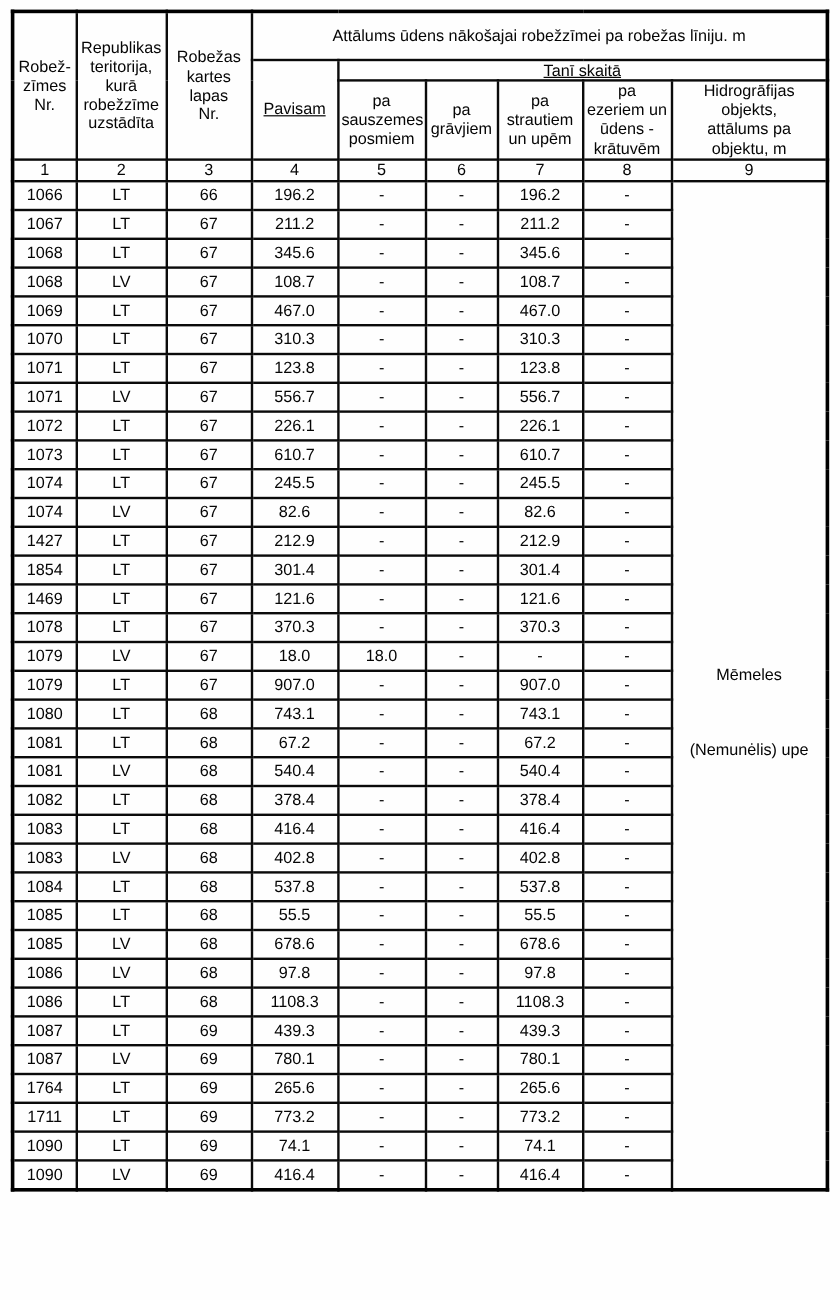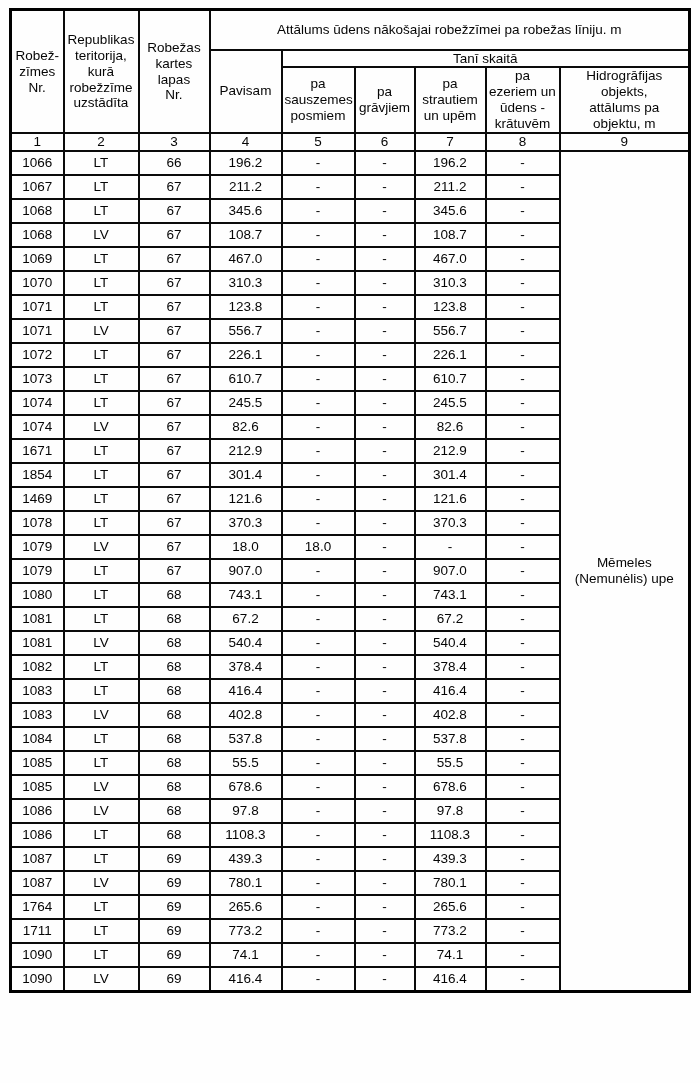--- a/index.html
+++ b/index.html
@@ -29,41 +29,41 @@
     vertical-align: middle;
     padding: 0 2px;
     font-weight: normal;
     font-size: 13.5px;
     line-height: 1.18;
     color: #050505;
     overflow: hidden;
   }
   th { white-space: pre-line; }
   .h-a  { height: 40px; font-size: 14px; }
-  .h-b th { height: 14px; font-size: 14px; }
+  .h-b th { height: 14px; font-size: 14px; text-decoration: underline; }
   .h-c th { height: 58px; }
   .num-row td {
     height: 14px;
     font-weight: bold;
     font-size: 13px;
     padding: 0;
     border-bottom: 3px solid #000;
   }
   .data-row td {
     height: 24px;
     font-size: 13.5px;
     padding: 0 2px;
   }
   td.hydro-cell {
     vertical-align: top;
     padding-top: 3px;
     font-size: 13.5px;
     line-height: 24px;
   }
-  td.hydro-cell div { white-space: nowrap; }
+  td.hydro-cell div { white-space: nowrap; margin-top: 46px; }
 </style>
 </head>
 <body>
 
 <div class="page">
   <table class="border-table">
     <colgroup>
       <col style="width:53px">
       <col style="width:75px">
       <col style="width:71px">
@@ -242,21 +242,21 @@
       <td>1074</td>
       <td>LV</td>
       <td>67</td>
       <td>82.6</td>
       <td>-</td>
       <td>-</td>
       <td>82.6</td>
       <td>-</td>
     </tr>
         <tr class="data-row">
-      <td>1671</td>
+      <td>1427</td>
       <td>LT</td>
       <td>67</td>
       <td>212.9</td>
       <td>-</td>
       <td>-</td>
       <td>212.9</td>
       <td>-</td>
     </tr>
         <tr class="data-row">
       <td>1854</td>

